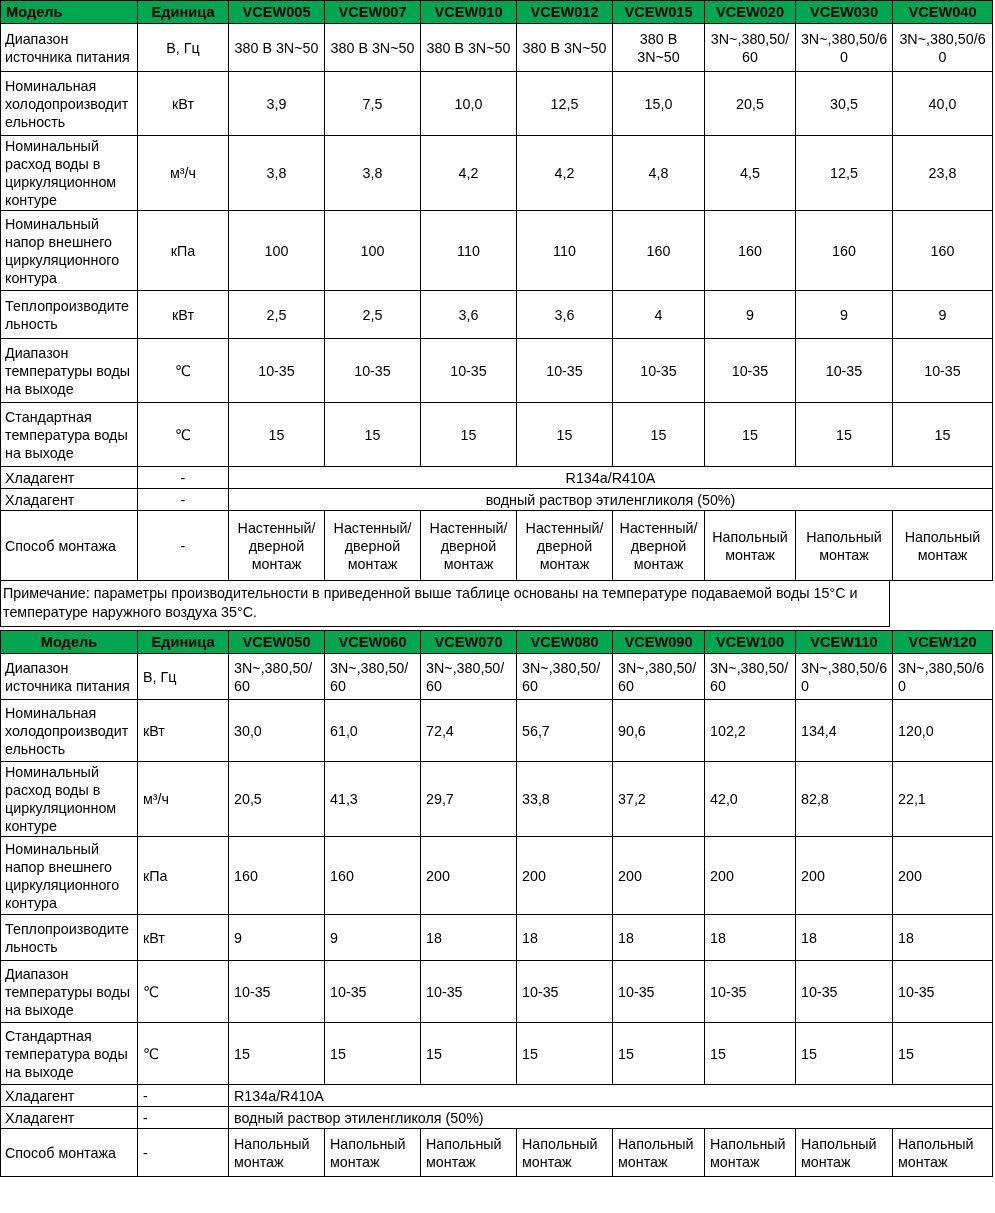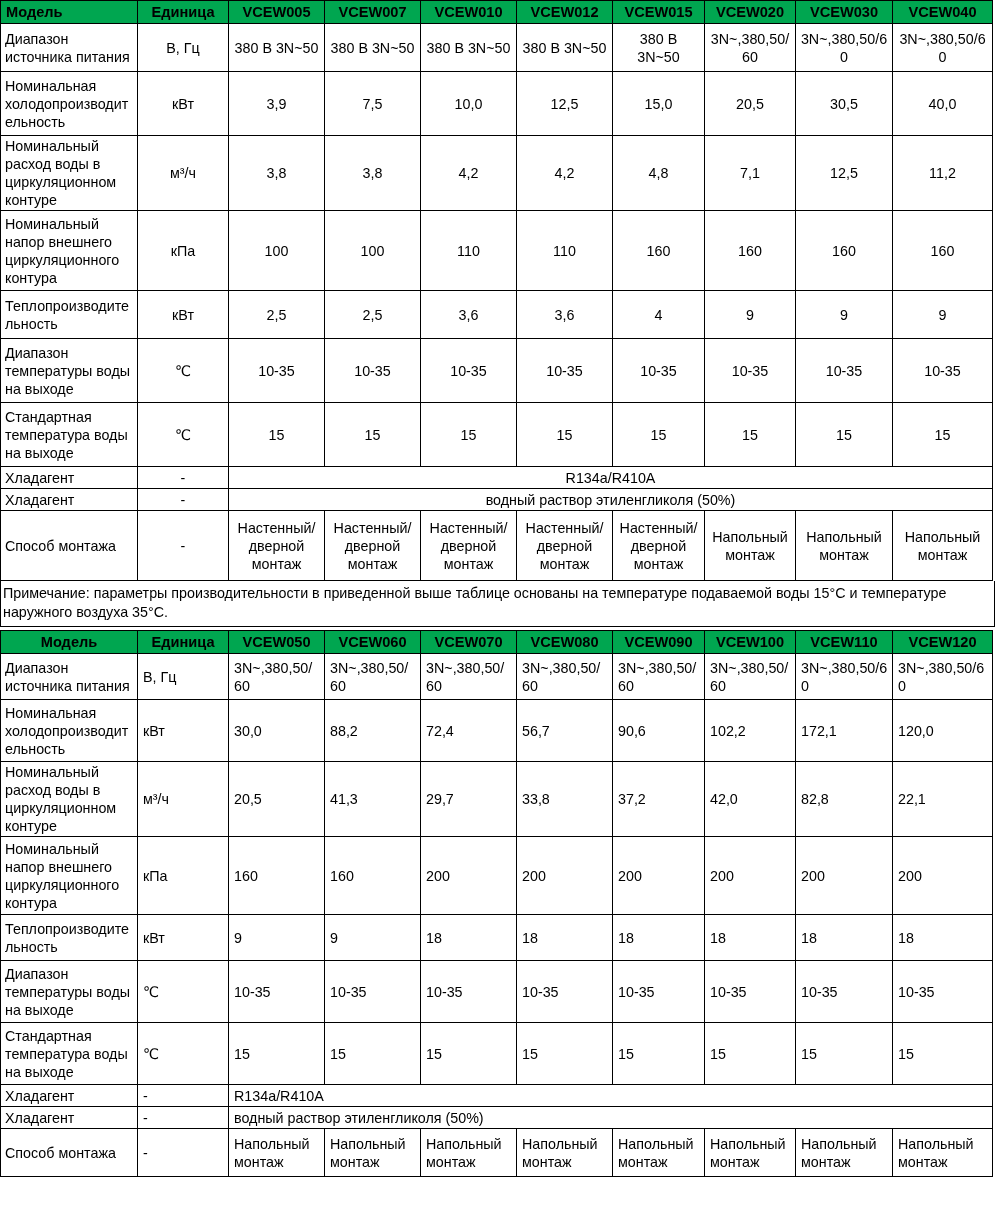--- a/index.html
+++ b/index.html
@@ -47,21 +47,21 @@
   
   .note{
     font-size:14.3px;
     line-height:1.30;
     padding:3px 2px 5px 2px;
     color:#000;
     border-left:1px solid #000;
     border-right:1px solid #000;
     border-bottom:1px solid #000;
     box-sizing:border-box;
-    width:995px;
+    width:890px;
   }
   .spacer{height:3px;}
   col.c-param{width:137px;}
   col.c-unit{width:91px;}
   col.c-v{width:96px;}
   col.c-v6{width:92px;}
   col.c-v7{width:91px;}
   col.c-v8{width:97px;}
   col.c-v9{width:100px;}
 </style>
@@ -123,23 +123,23 @@
         <td class="val">40,0</td>
       </tr>
       <tr style="height:64px">
         <td class="param">Номинальный расход воды в циркуляционном контуре</td>
         <td class="unit">м³/ч</td>
         <td class="val">3,8</td>
         <td class="val">3,8</td>
         <td class="val">4,2</td>
         <td class="val">4,2</td>
         <td class="val">4,8</td>
-        <td class="val">7,1</td>
+        <td class="val">4,5</td>
         <td class="val">12,5</td>
-        <td class="val">11,2</td>
+        <td class="val">23,8</td>
       </tr>
       <tr style="height:80px">
         <td class="param">Номинальный напор внешнего циркуляционного контура</td>
         <td class="unit">кПа</td>
         <td class="val">100</td>
         <td class="val">100</td>
         <td class="val">110</td>
         <td class="val">110</td>
         <td class="val">160</td>
         <td class="val">160</td>
@@ -248,26 +248,26 @@
         <td class="val">3N~,380,50/60</td>
         <td class="val">3N~,380,50/60</td>
         <td class="val">3N~,380,50/60</td>
         <td class="val">3N~,380,50/60</td>
         <td class="val">3N~,380,50/60</td>
       </tr>
       <tr style="height:62px">
         <td class="param">Номинальная холодопроизводительность</td>
         <td class="unit">кВт</td>
         <td class="val">30,0</td>
-        <td class="val">88,2</td>
+        <td class="val">61,0</td>
         <td class="val">72,4</td>
         <td class="val">56,7</td>
         <td class="val">90,6</td>
         <td class="val">102,2</td>
-        <td class="val">172,1</td>
+        <td class="val">134,4</td>
         <td class="val">120,0</td>
       </tr>
       <tr style="height:62px">
         <td class="param">Номинальный расход воды в циркуляционном контуре</td>
         <td class="unit">м³/ч</td>
         <td class="val">20,5</td>
         <td class="val">41,3</td>
         <td class="val">29,7</td>
         <td class="val">33,8</td>
         <td class="val">37,2</td>

